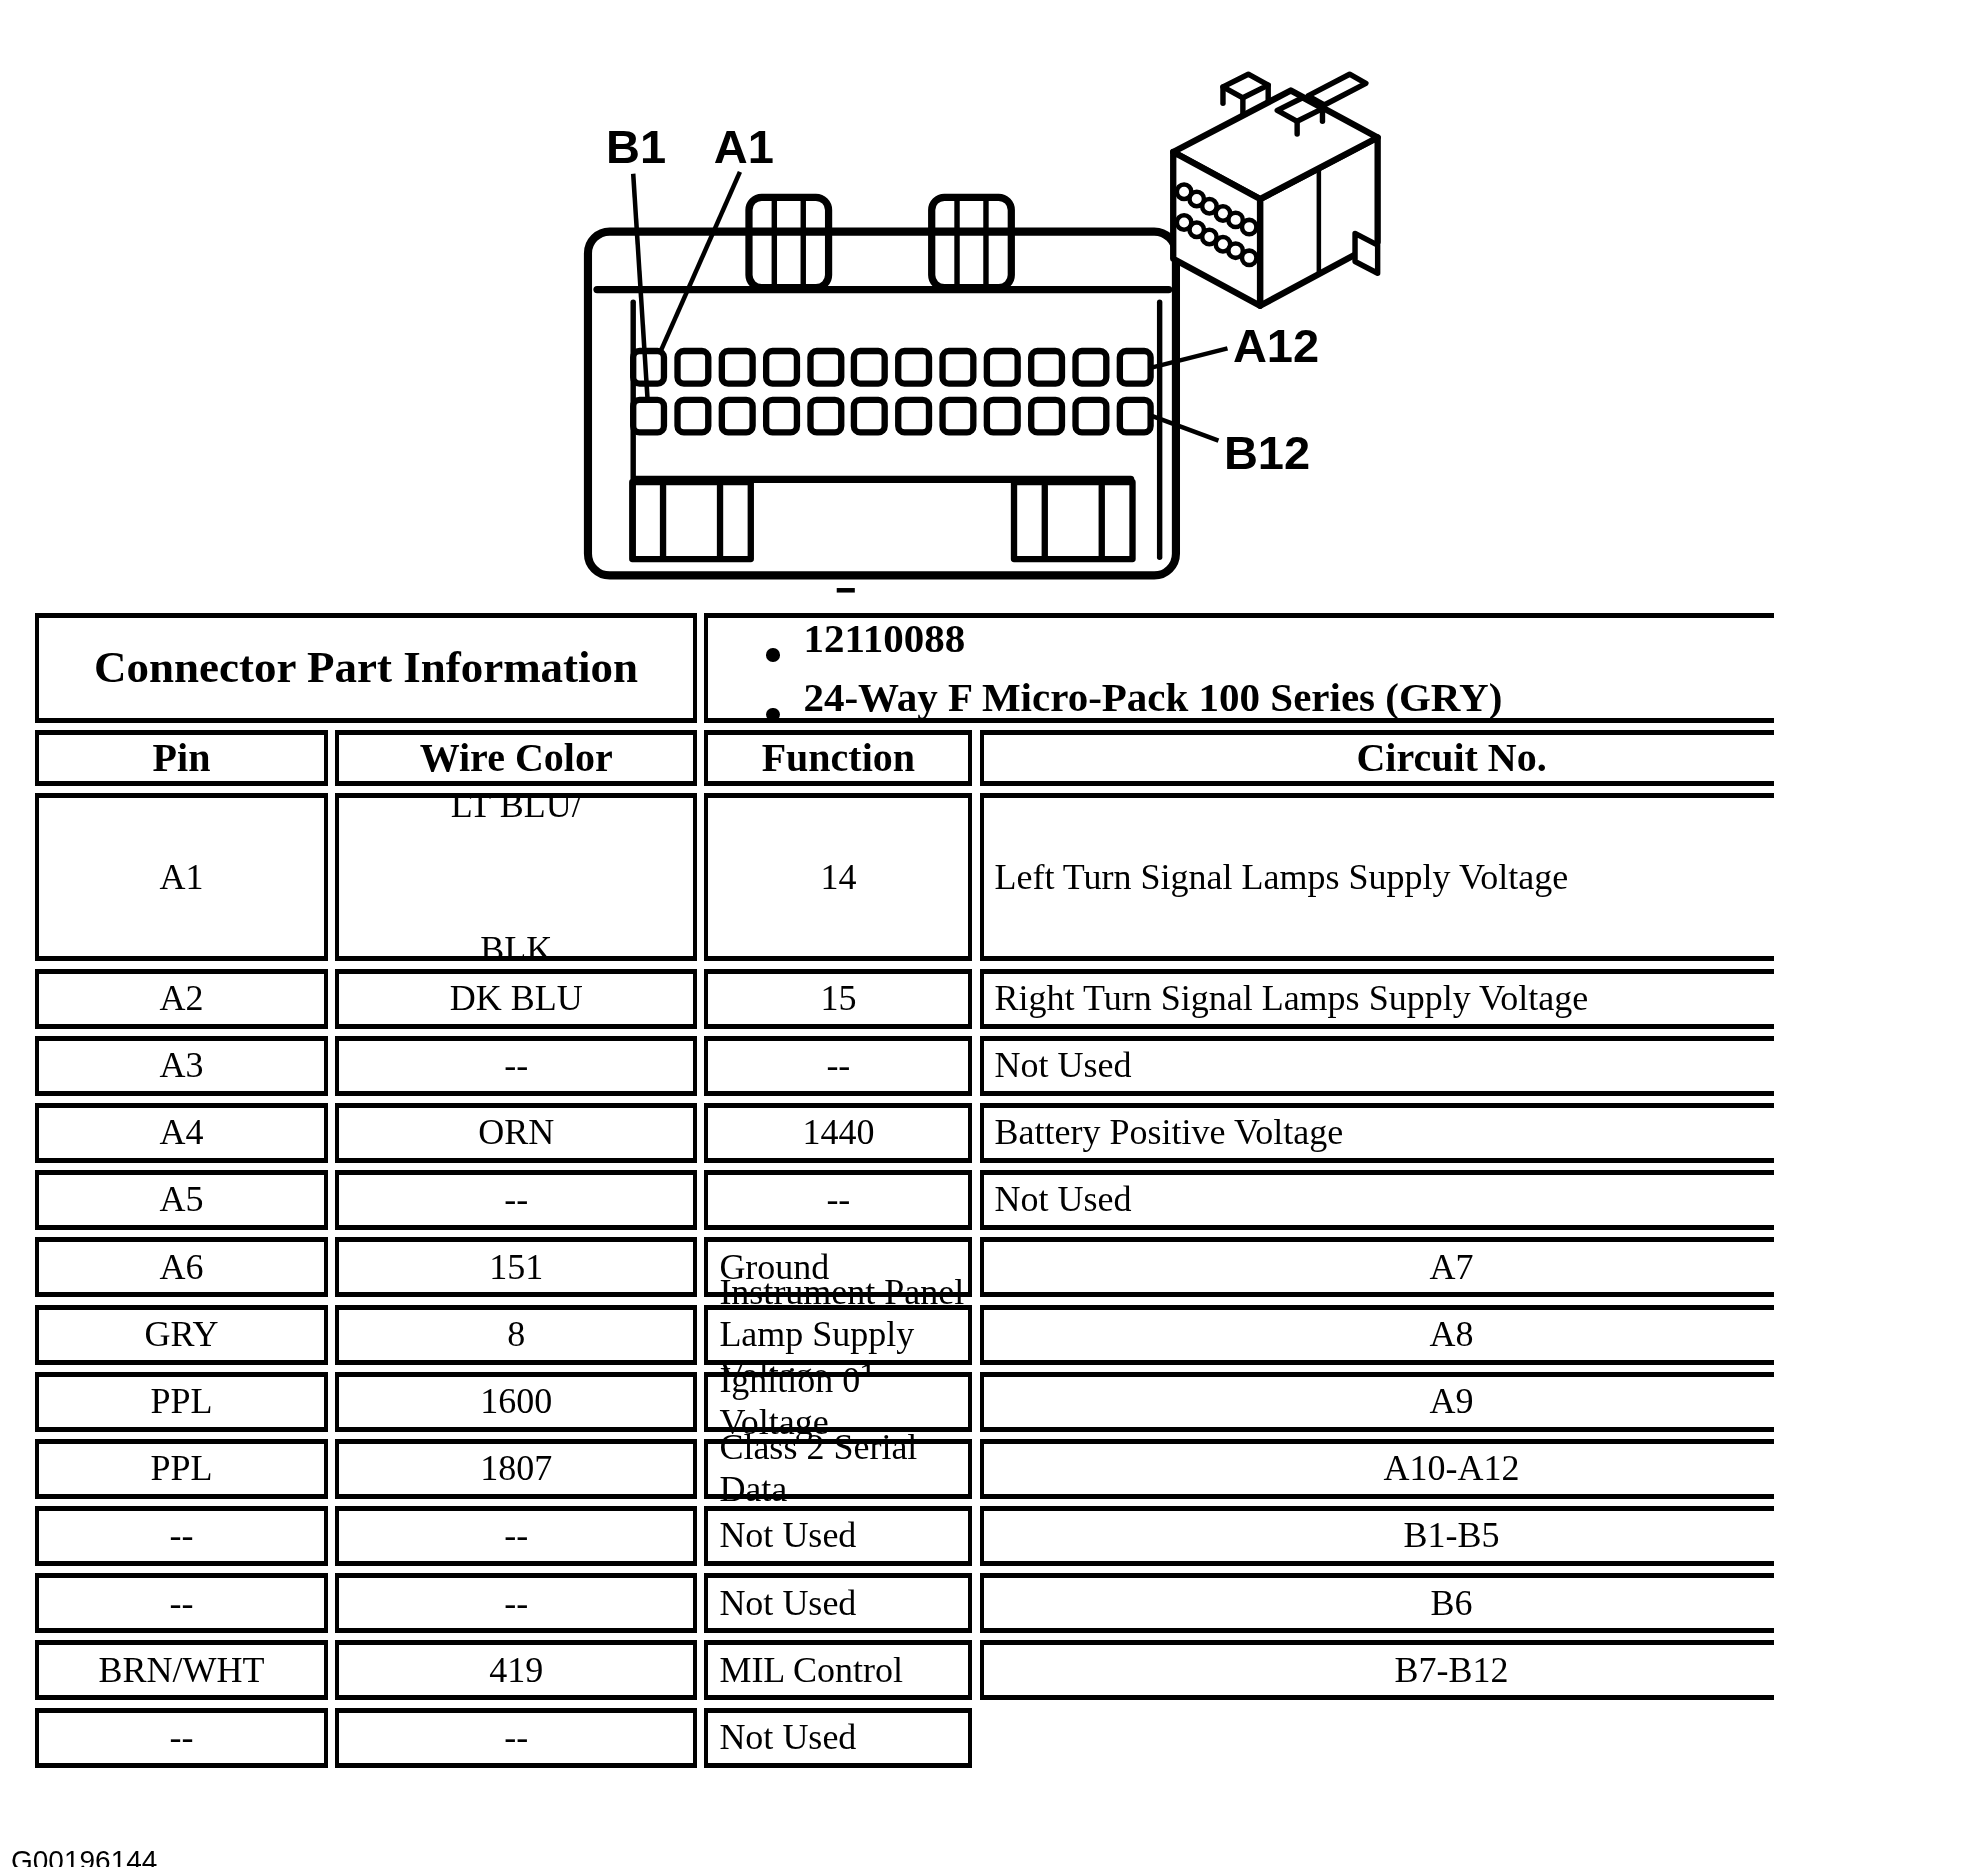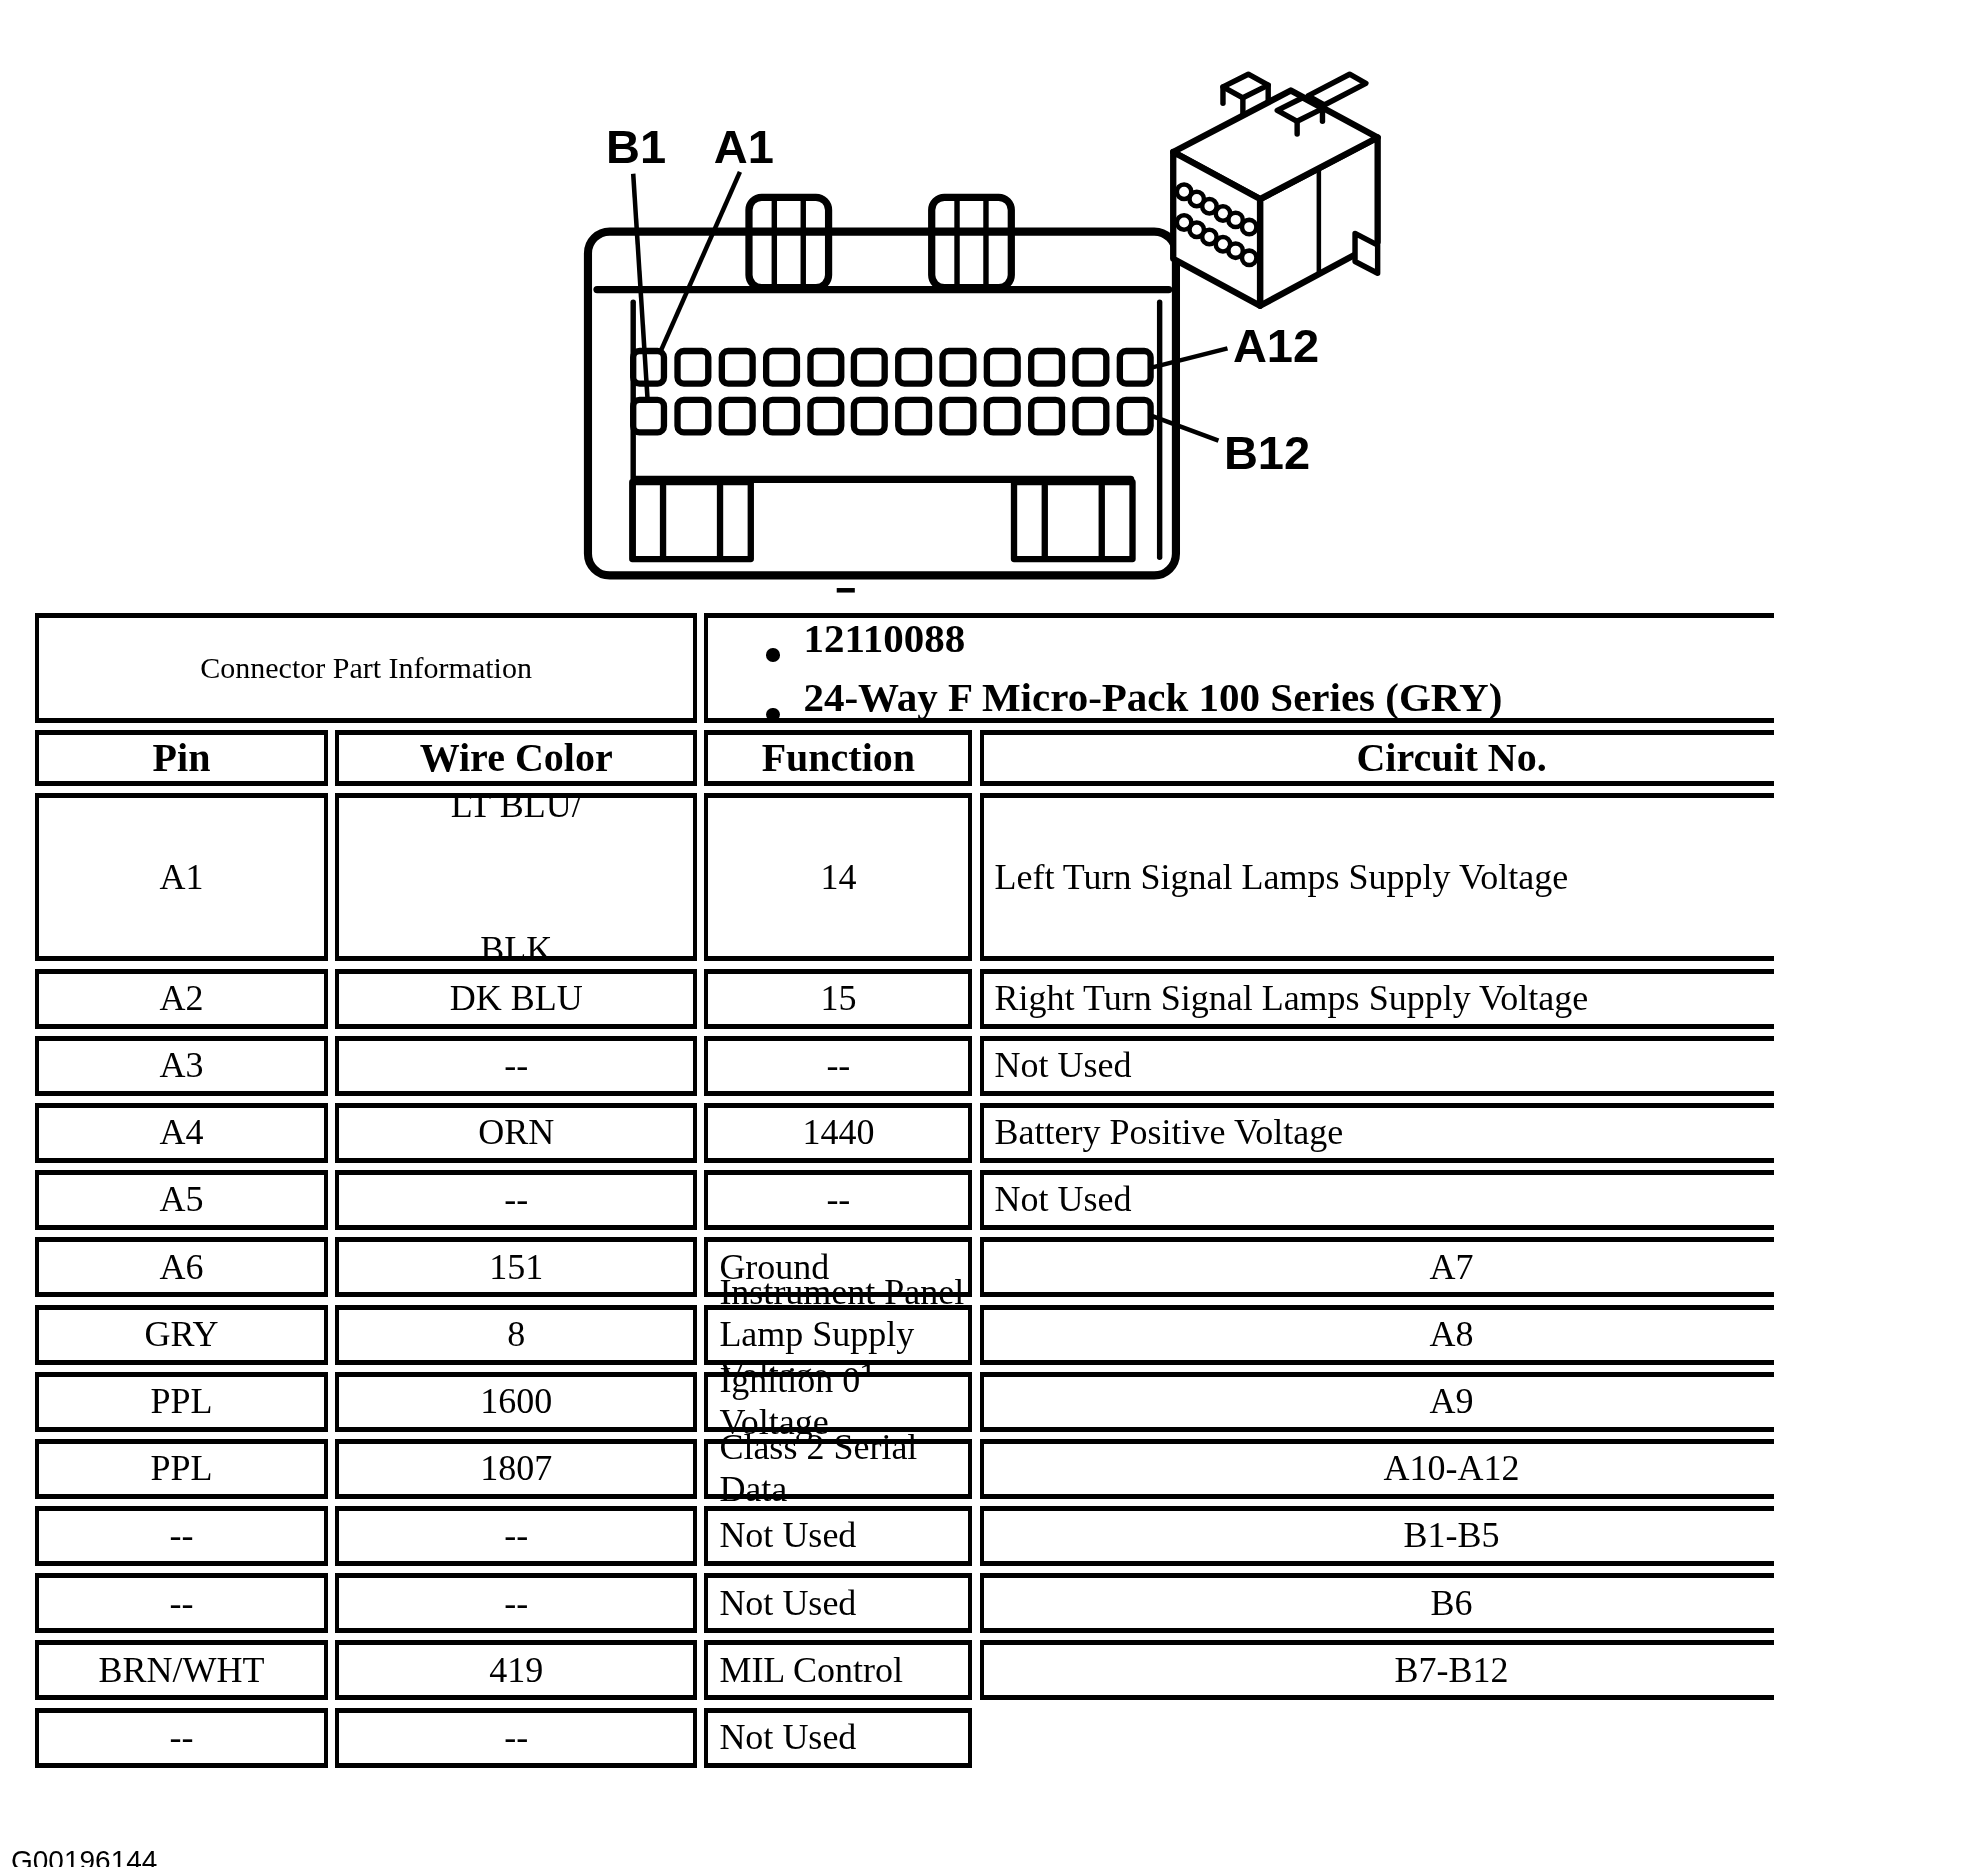--- a/index.html
+++ b/index.html
@@ -34,21 +34,21 @@
     background: #fff;
     display: flex;
     align-items: center;
     justify-content: center;
     font-size: 36px;
     line-height: 1.15;
     text-align: center;
   }
   .span2a { grid-column: 1 / 3; }
   .span2b { grid-column: 3 / 5; }
-  .hdr  { font-weight: normal; font-size: 30px; }
+  .hdr  { font-weight: bold; font-size: 45px; }
   .colh { font-weight: bold; font-size: 40px; }
   .bullets {
     flex-direction: column;
     align-items: flex-start;
     justify-content: center;
     gap: 12.7px;
     padding-left: 58px;
     font-weight: bold;
     font-size: 41px;
     text-align: left;

